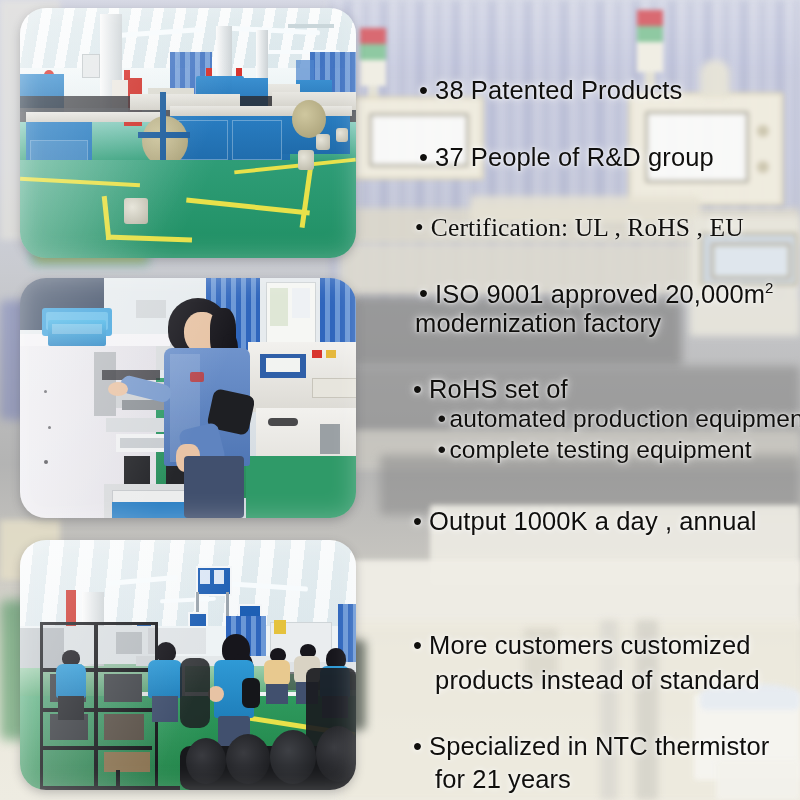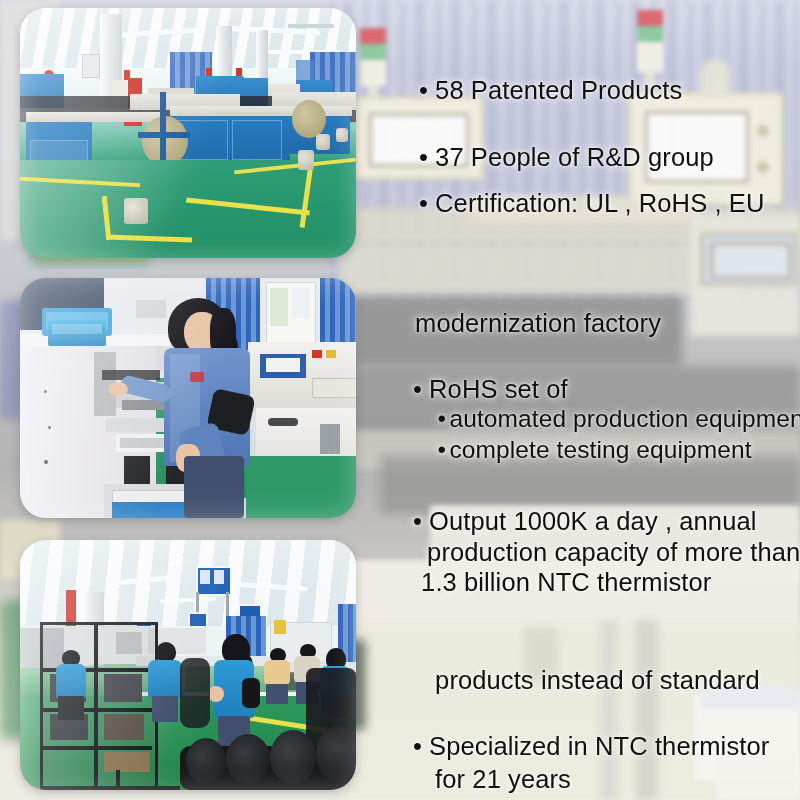--- a/index.html
+++ b/index.html
@@ -411,57 +411,57 @@
       <div class="lay reel" style="left:250px;top:190px;width:46px;height:54px;background:radial-gradient(circle at 40% 38%,#3e4045,#141518);"></div>
       <div class="lay reel" style="left:296px;top:186px;width:44px;height:56px;background:radial-gradient(circle at 40% 38%,#3a3b40,#121316);"></div>
       <div class="shine" style="inset:0;"></div>
       <div class="vig"></div>
     </div>
   </div>
 
   <div class="copy">
 
     <div class="b" style="left:16px;top:46px;">
-      <span class="dot">•</span><span>58 Patented Products</span>
+      <span class="dot">•</span><span>38 Patented Products</span>
     </div>
 
     <div class="b" style="left:16px;top:113px;">
       <span class="dot">•</span><span>37 People of R&amp;D group</span>
     </div>
 
-    <div class="b" style="left:16px;top:159px;">
+    <div class="b" style="left:16px;top:183px;font-family:Liberation Serif, serif;">
       <span class="dot">•</span><span>Certification: UL , RoHS , EU</span>
     </div>
 
+    <div class="b" style="left:16px;top:249px;">
+      <span class="dot">•</span><span>ISO 9001 approved 20,000m</span><span class="sup">2</span>
+    </div>
     <div class="b ind" style="left:12px;top:279px;">
       <span>modernization factory</span>
     </div>
 
     <div class="b" style="left:10px;top:345px;">
       <span class="dot">•</span><span>RoHS set of</span>
     </div>
 
     <div class="b sub" style="left:36px;top:376px;">
       <span class="dot" style="width:12px;">•</span><span>automated production equipment</span>
     </div>
 
     <div class="b sub" style="left:36px;top:407px;">
       <span class="dot" style="width:12px;">•</span><span>complete testing equipment</span>
     </div>
 
     <div class="b" style="left:10px;top:477px;">
       <span class="dot">•</span><span>Output 1000K a day , annual</span>
     </div>
-    <div class="b ind" style="left:24px;top:508px;">
-      <span>production capacity of more than</span>
-    </div>
-    <div class="b ind" style="left:18px;top:538px;">
-      <span>1.3 billion NTC thermistor</span>
-    </div>
-
+
+    <div class="b" style="left:10px;top:601px;">
+      <span class="dot">•</span><span>More customers customized</span>
+    </div>
     <div class="b" style="left:10px;top:702px;">
       <span class="dot">•</span><span>Specialized in NTC thermistor</span>
     </div>
 
     <div class="b ind" style="left:32px;top:636px;">
       <span>products instead of standard</span>
     </div>
     <div class="b ind" style="left:32px;top:735px;">
       <span>for 21 years</span>
     </div>

